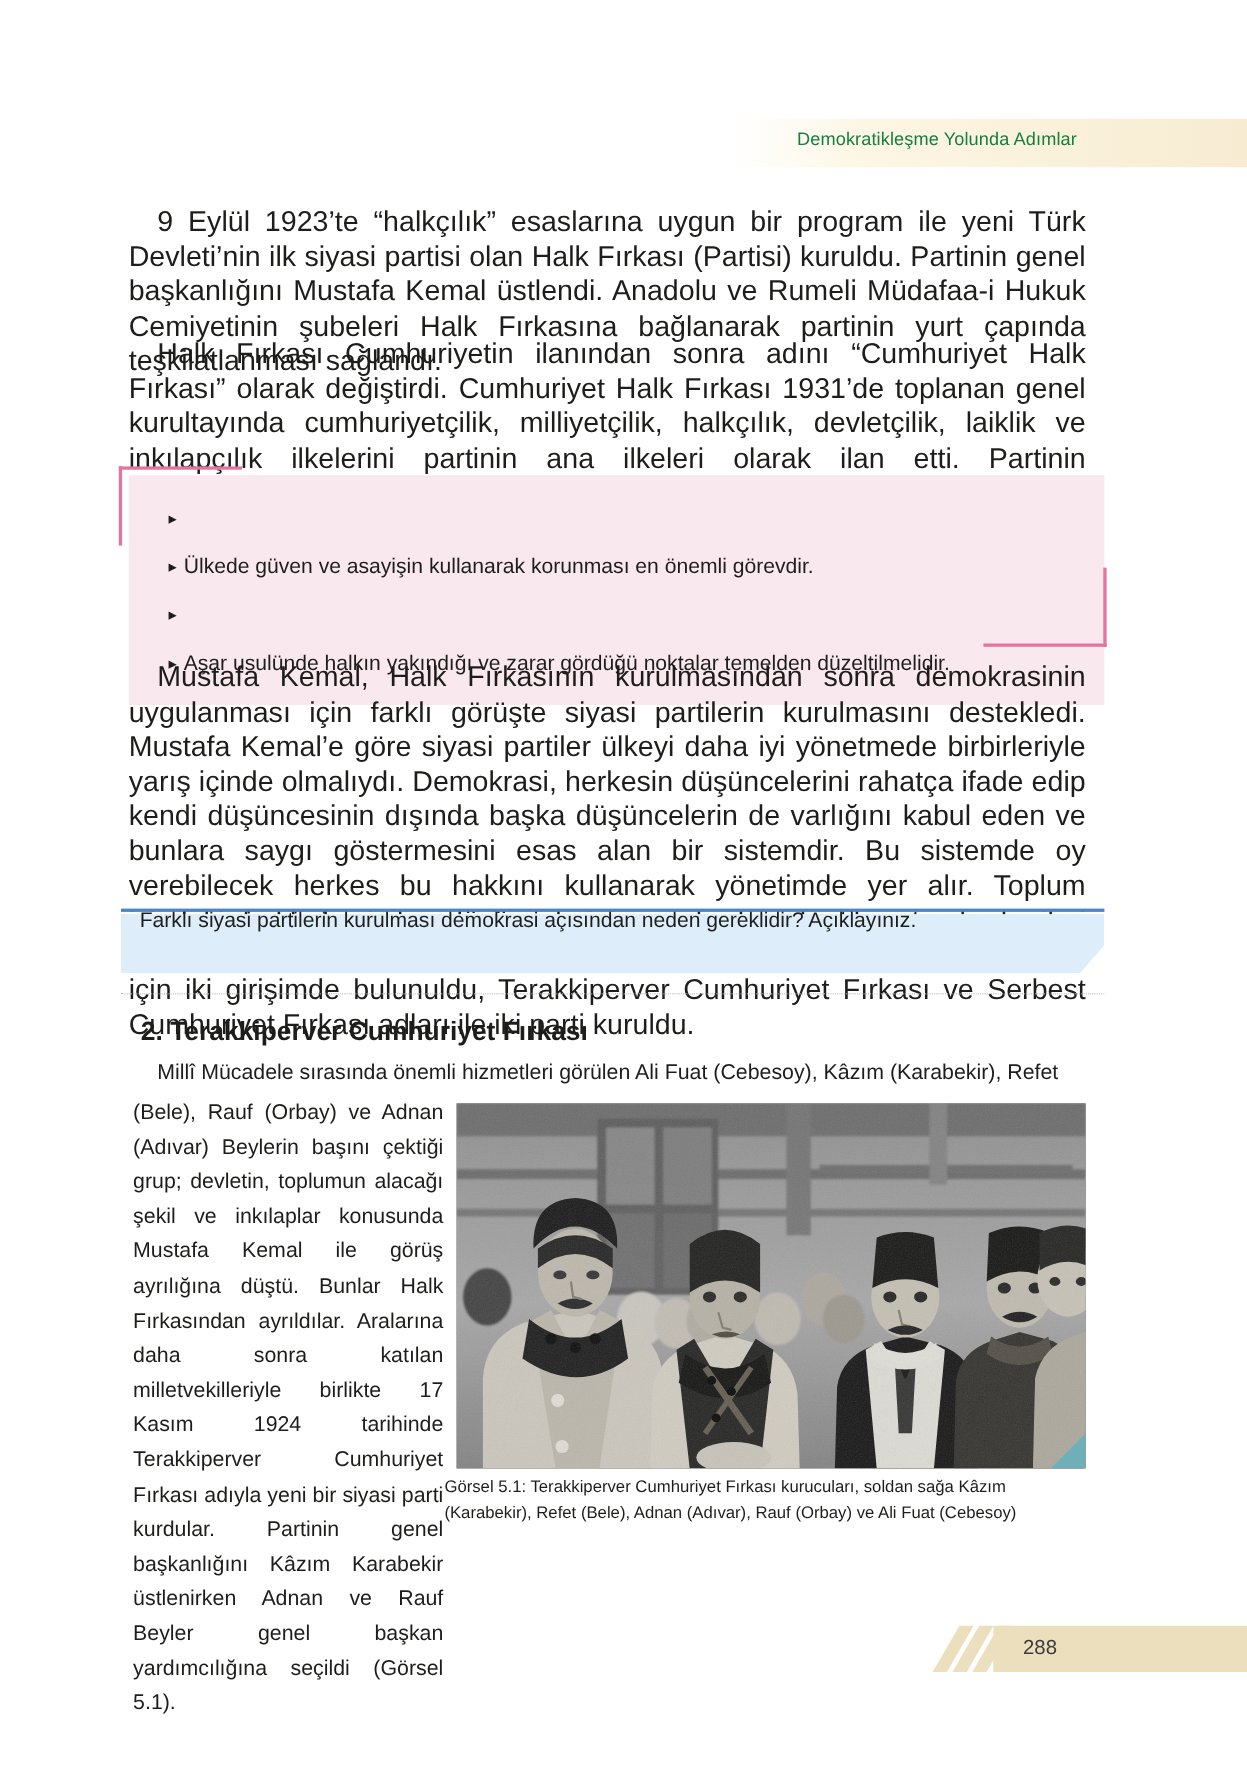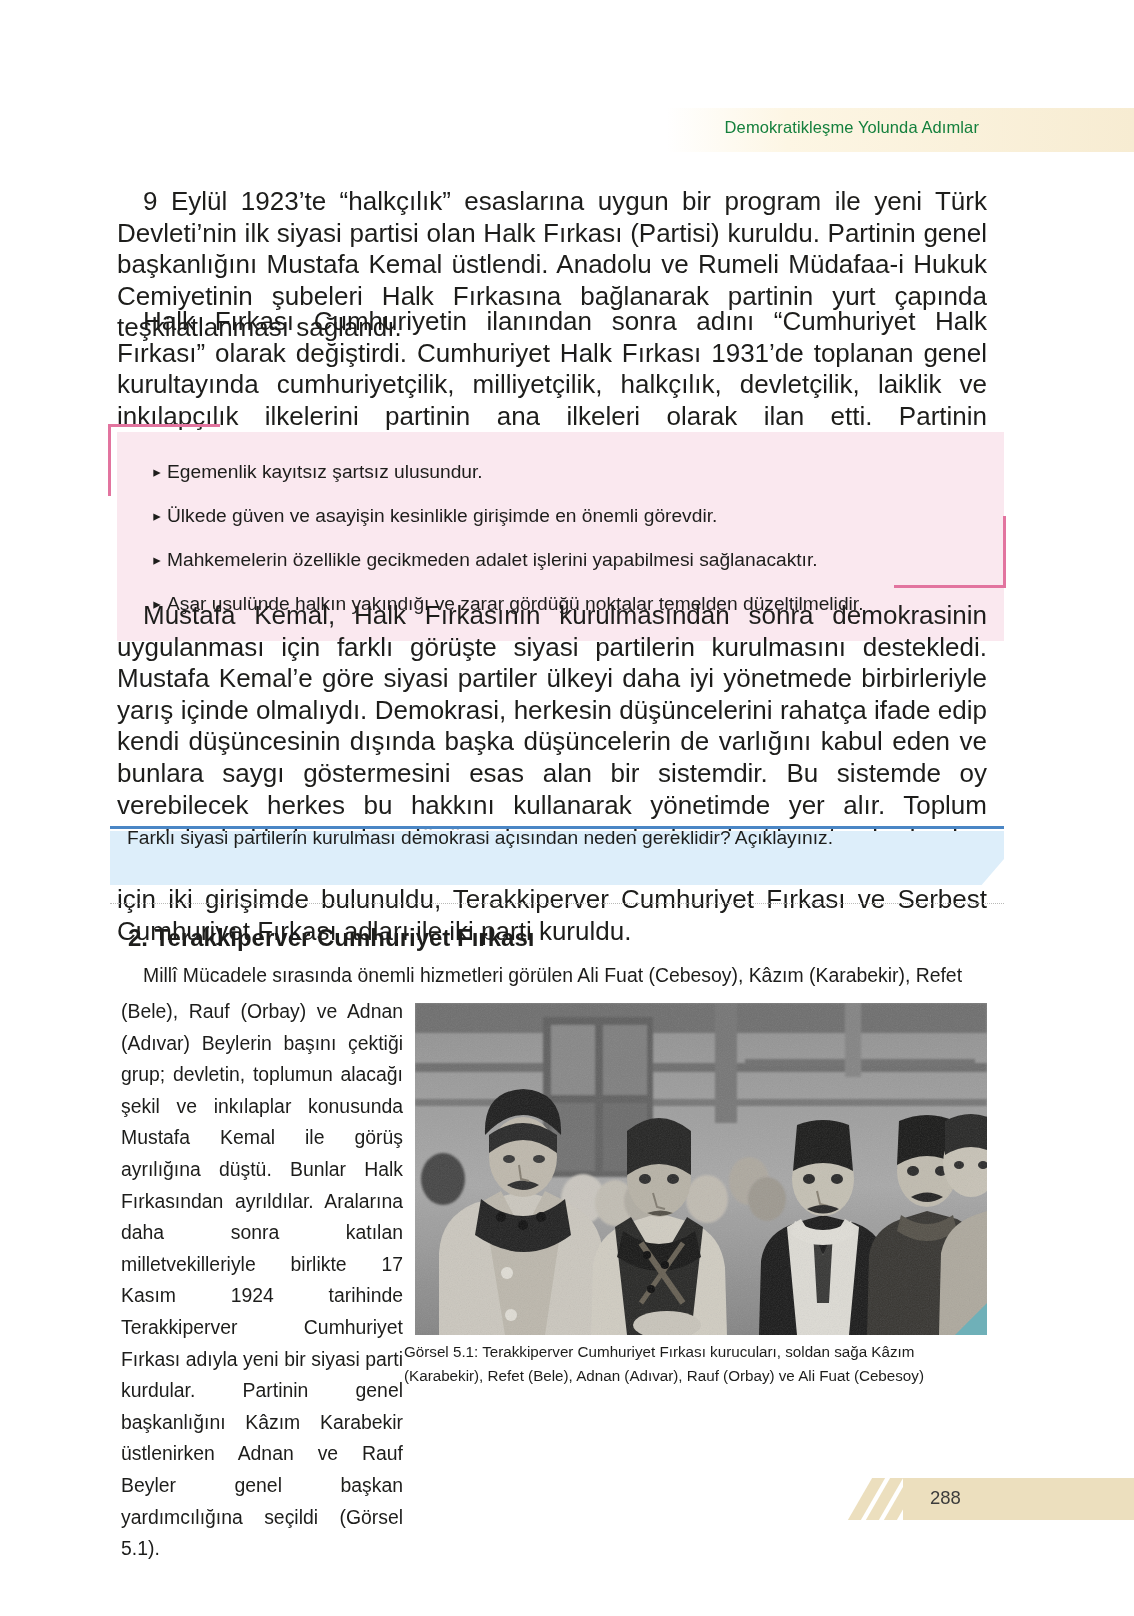--- a/index.html
+++ b/index.html
@@ -237,29 +237,27 @@
 <div class="header-band"></div>
 <div class="header-title">Demokratikleşme Yolunda Adımlar</div>
 
 <p class="col body indent" id="para1">9 Eylül 1923’te “halkçılık” esaslarına uygun bir program ile yeni Türk Devleti’nin ilk siyasi partisi olan Halk Fırkası (Partisi) kuruldu. Partinin genel başkanlığını Mustafa Kemal üstlendi. Anadolu ve Rumeli Müdafaa-i Hukuk Cemiyetinin şubeleri Halk Fırkasına bağlanarak partinin yurt çapında teşkilatlanması sağlandı.</p>
 <p class="col body indent" id="para2">Halk Fırkası Cumhuriyetin ilanından sonra adını “Cumhuriyet Halk Fırkası” olarak değiştirdi. Cumhuriyet Halk Fırkası 1931’de toplanan genel kurultayında cumhuriyetçilik, milliyetçilik, halkçılık, devletçilik, laiklik ve inkılapçılık ilkelerini partinin ana ilkeleri olarak ilan etti. Partinin programındaki başlıca ilkeler şunlardı:</p>
 
 <div id="pink-corner-tl"></div>
 <div id="pink-box">
   <div class="bullet-row">
     <span class="bullet-mark">▸</span>
-    <span class="bullet-text">Egemenlik kayıtsız şartsız ulusundur.</span>
   </div>
   <div class="bullet-row">
     <span class="bullet-mark">▸</span>
-    <span class="bullet-text">Ülkede güven ve asayişin kesinlikle girişimde en önemli görevdir.</span>
+    <span class="bullet-text">Ülkede güven ve asayişin kullanarak korunması en önemli görevdir.</span>
   </div>
   <div class="bullet-row">
     <span class="bullet-mark">▸</span>
-    <span class="bullet-text">Mahkemelerin özellikle gecikmeden adalet işlerini yapabilmesi sağlanacaktır.</span>
   </div>
   <div class="bullet-row">
     <span class="bullet-mark">▸</span>
     <span class="bullet-text">Aşar usulünde halkın yakındığı ve zarar gördüğü noktalar temelden düzeltilmelidir.</span>
   </div>
 </div>
 <div id="pink-corner-br"></div>
 
 <p class="col body indent" id="para3">Mustafa Kemal, Halk Fırkasının kurulmasından sonra demokrasinin uygulanması için farklı görüşte siyasi partilerin kurulmasını destekledi. Mustafa Kemal’e göre siyasi partiler ülkeyi daha iyi yönetmede birbirleriyle yarış içinde olmalıydı. Demokrasi, herkesin düşüncelerini rahatça ifade edip kendi düşüncesinin dışında başka düşüncelerin de varlığını kabul eden ve bunlara saygı göstermesini esas alan bir sistemdir. Bu sistemde oy verebilecek herkes bu hakkını kullanarak yönetimde yer alır. Toplum içindeki farklı kesimler düşüncelerini ancak demokratik ortamlarda ileri sürebilir. Bu amaçla Atatürk Dönemi’nde çok partili siyasi rejimin yerleşmesi için iki girişimde bulunuldu, Terakkiperver Cumhuriyet Fırkası ve Serbest Cumhuriyet Fırkası adları ile iki parti kuruldu.</p>
 

